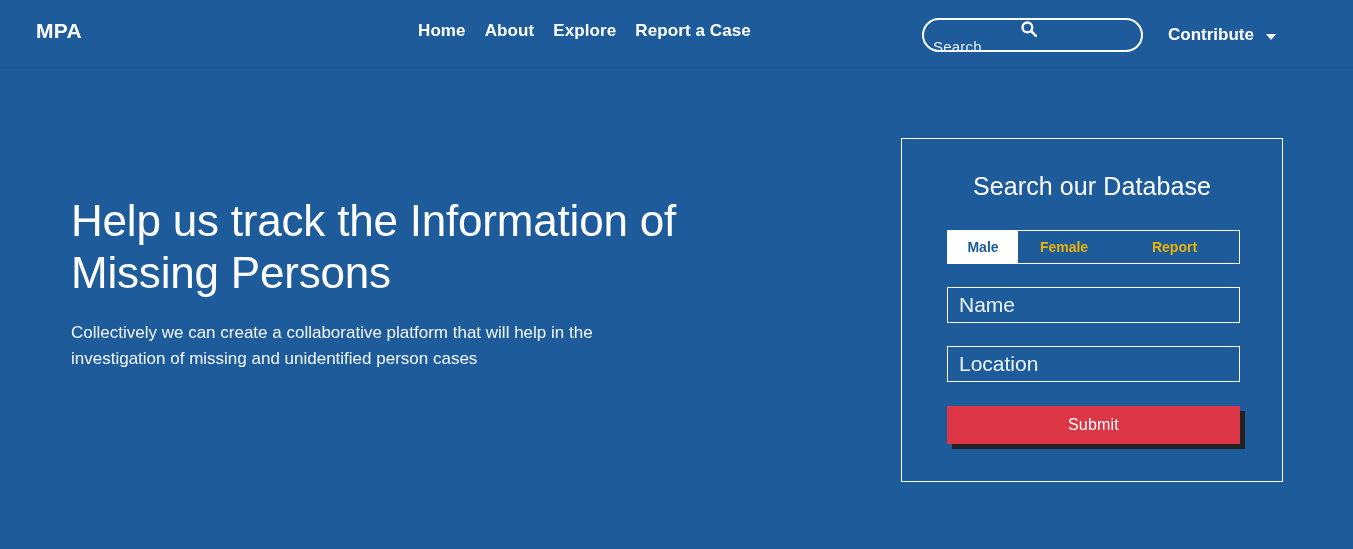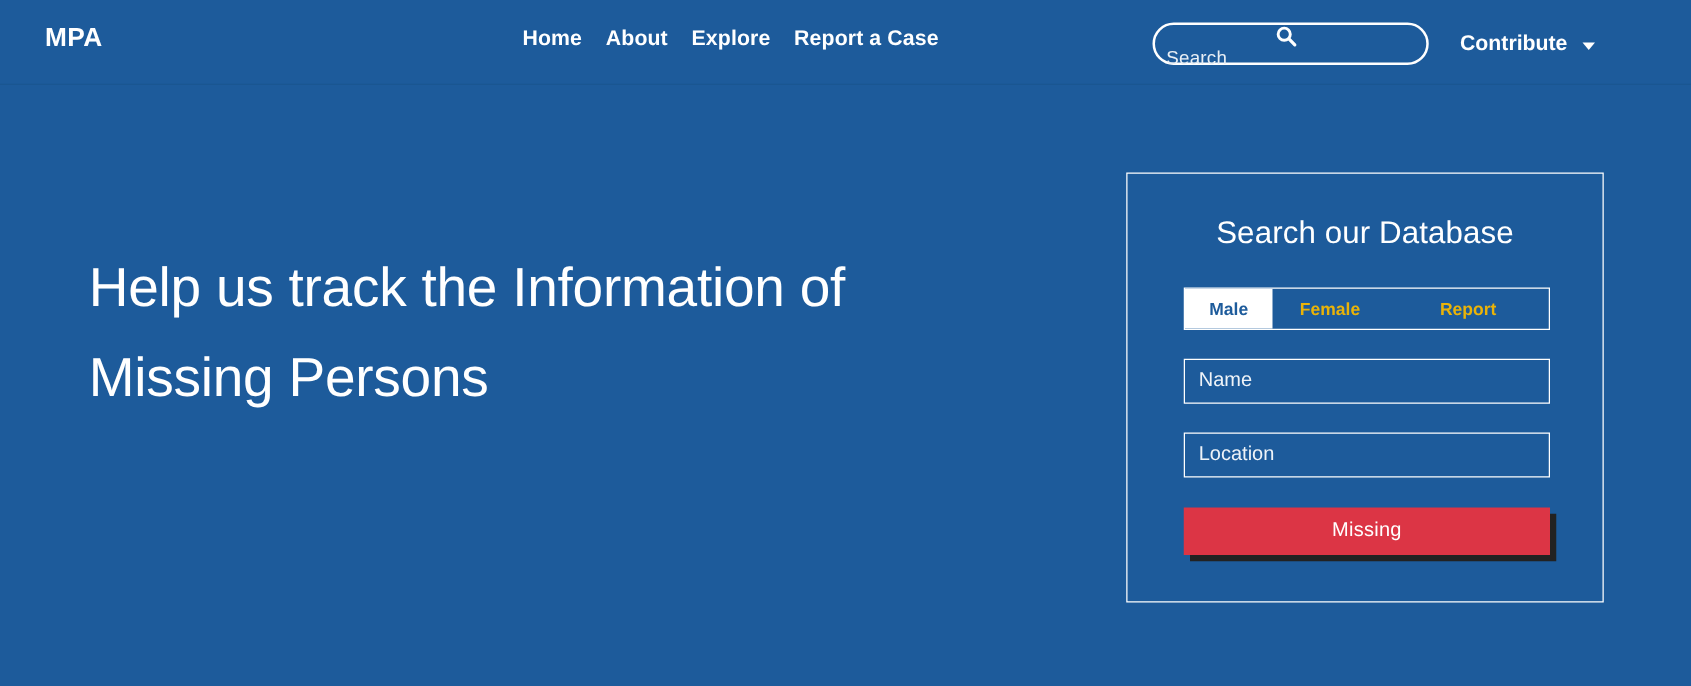--- a/index.html
+++ b/index.html
@@ -128,21 +128,21 @@
 
   .hero-text {
     position: absolute;
     left: 71px;
     top: 127px;
     width: 620px;
   }
 
   .hero-title {
     font-size: 44px;
-    line-height: 72px;
+    line-height: 52px;
     font-weight: 300;
     letter-spacing: -0.2px;
     color: #ffffff;
   }
 
   .hero-sub {
     margin-top: 21px;
     font-size: 17px;
     line-height: 26px;
     font-weight: 400;
@@ -208,21 +208,21 @@
   
   .field {
     display: block;
     width: 293px;
     height: 36px;
     margin-top: 23px;
     background: transparent;
     border: 1px solid #ffffff;
     color: #ffffff;
     font-family: "Liberation Sans", sans-serif;
-    font-size: 16px;
+    font-size: 21px;
     padding: 0 11px;
     outline: none;
   }
   .field::placeholder { color: #eef3f8; opacity: 1; }
 
   
   .submit-wrap {
     position: relative;
     width: 293px;
     height: 38px;
@@ -287,35 +287,36 @@
   <a class="contribute" href="#">
     <span>Contribute</span>
     <span class="caret"></span>
   </a>
 </div>
 
 <div class="hero">
 
   <div class="hero-text">
     <h1 class="hero-title">Help us track the Information of Missing Persons</h1>
+    <p class="hero-sub">Collectively we can create a collaborative platform that will help in the investigation of missing and unidentified person cases</p>
   </div>
 
   <div class="card">
 
     <div class="card-title">Search our Database</div>
 
     <div class="seg-group">
       <button class="seg active">Male</button>
       <button class="seg">Female</button>
       <button class="seg">Report</button>
     </div>
 
     <input class="field" type="text" placeholder="Name" style="">
 
     <input class="field" type="text" placeholder="Location" style="">
 
     <div class="submit-wrap">
       <div class="submit-shadow"></div>
-      <button class="submit-btn">Missing</button>
+      <button class="submit-btn">Submit</button>
     </div>
   </div>
 
 </div>
 
 </body></html>

